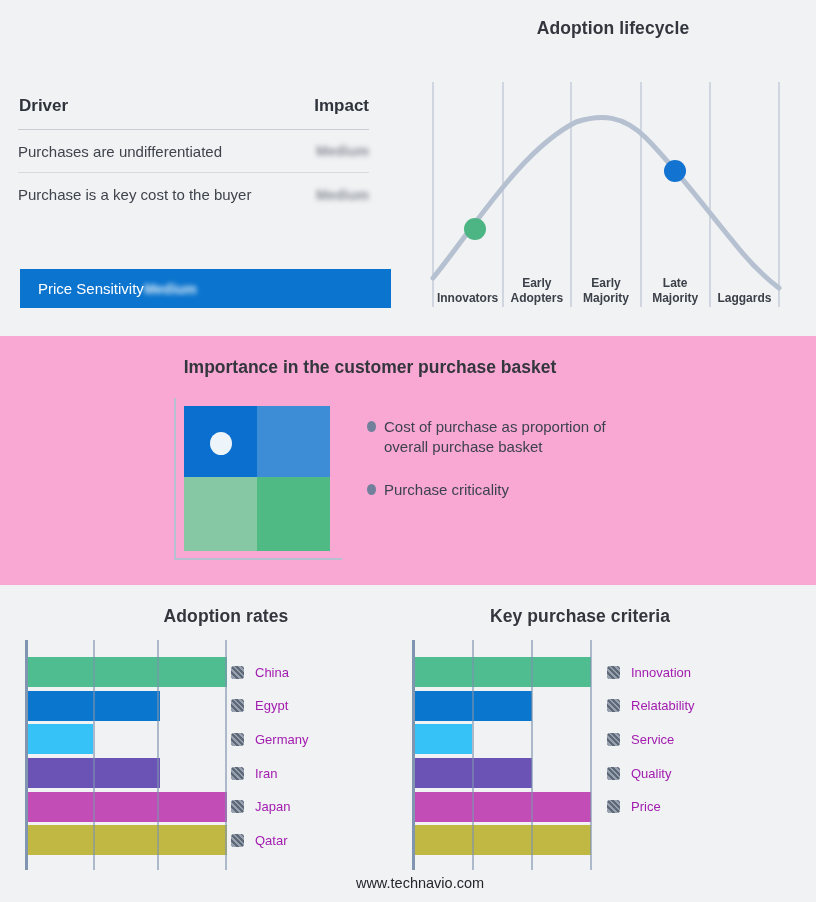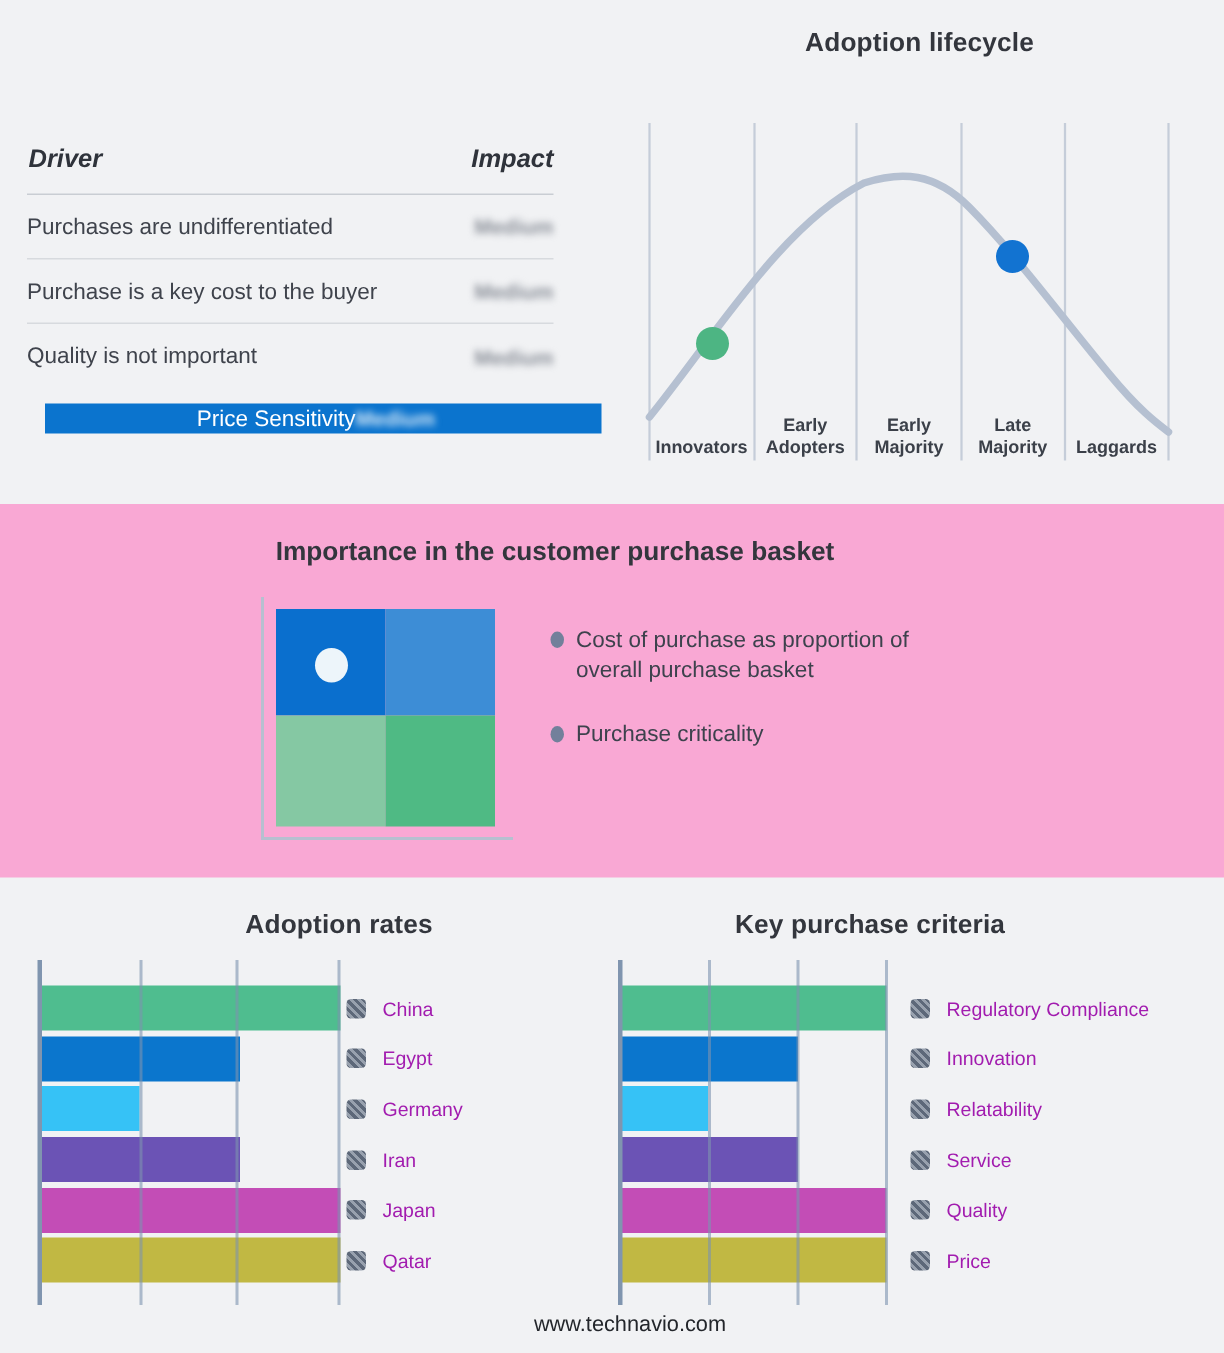--- a/index.html
+++ b/index.html
@@ -7,27 +7,27 @@
   .canvas { position:relative; width:816px; height:902px; background:#f1f2f4; overflow:hidden;
             font-family:"Liberation Sans", sans-serif; }
 
   .panel-title { position:absolute; font-size:17.5px; font-weight:700; color:#33363d;
                  text-align:center; letter-spacing:.1px; }
 
   
   .drv-table { position:absolute; left:18px; top:92px; width:351px; }
   .drv-head { display:flex; justify-content:space-between; align-items:flex-end;
               font-size:17px; font-weight:700; color:#2f333b; padding:4px 0 13px 1px;
-              border-bottom:1px solid #c9cdd3;font-style:italic; }
+              border-bottom:1px solid #c9cdd3; }
   .drv-row { display:flex; justify-content:space-between; align-items:center; height:43px;
              font-size:15px; color:#3f434c; border-bottom:1px solid #d7dade; }
   .drv-row:last-child { border-bottom:none; }
   .blur-val { filter:blur(2.6px); font-weight:600; color:#8b9099; font-size:14px; }
-  .ps-bar { position:absolute; left:30px; top:269px; width:371px; height:20px;
-            display:flex; align-items:center; justify-content:center;
+  .ps-bar { position:absolute; left:20px; top:269px; width:371px; height:39px;
+            display:flex; align-items:center; justify-content:flex-start;
             padding:0 28px 0 18px; color:#fff; font-size:15px; }
   .ps-bar .blur-val { color:#d8eaf8; }
 
   
   .lc-svg { position:absolute; left:416px; top:75px; }
   .stages { position:absolute; left:433px; top:268px; width:346px; height:38px; display:flex; }
   .stage { flex:1; display:flex; align-items:flex-end; justify-content:center; text-align:center;
            font-size:12px; font-weight:700; color:#3b4049; line-height:1.25; }
 
   
@@ -85,24 +85,20 @@
       <span>Impact</span>
     </div>
     <div class="drv-row">
       <span>Purchases are undifferentiated</span>
       <span class="blur-val">Medium</span>
     </div>
     <div class="drv-row">
       <span>Purchase is a key cost to the buyer</span>
       <span class="blur-val">Medium</span>
     </div>
-    <div class="drv-row">
-      <span>Quality is not important</span>
-      <span class="blur-val">Medium</span>
-    </div>
   </div>
 
   <div class="ps-bar" style="background: rgb(11, 116, 206);">
     <span>Price Sensitivity</span>
     <span class="blur-val">Medium</span>
   </div>
 
   <div class="panel-title" style="left:410px; top:18px; width:406px;">Adoption lifecycle</div>
 
   <svg class="lc-svg" width="400" height="235" viewBox="0 0 400 235">
@@ -207,24 +203,20 @@
       <div class="bar" style="width: 33.3%; background: rgb(54, 194, 246);"></div>
       <div class="bar" style="width: 66.7%; background: rgb(107, 83, 181);"></div>
       <div class="bar" style="width: 100%; background: rgb(195, 77, 182);"></div>
       <div class="bar" style="width: 100%; background: rgb(193, 184, 67);"></div>
     </div>
   </div>
 
   <div class="legend legend-right">
     <div class="leg-row">
       <span class="swatch"></span>
-      <span class="leg-label">Regulatory Compliance</span>
-    </div>
-    <div class="leg-row">
-      <span class="swatch"></span>
       <span class="leg-label">Innovation</span>
     </div>
     <div class="leg-row">
       <span class="swatch"></span>
       <span class="leg-label">Relatability</span>
     </div>
     <div class="leg-row">
       <span class="swatch"></span>
       <span class="leg-label">Service</span>
     </div>

